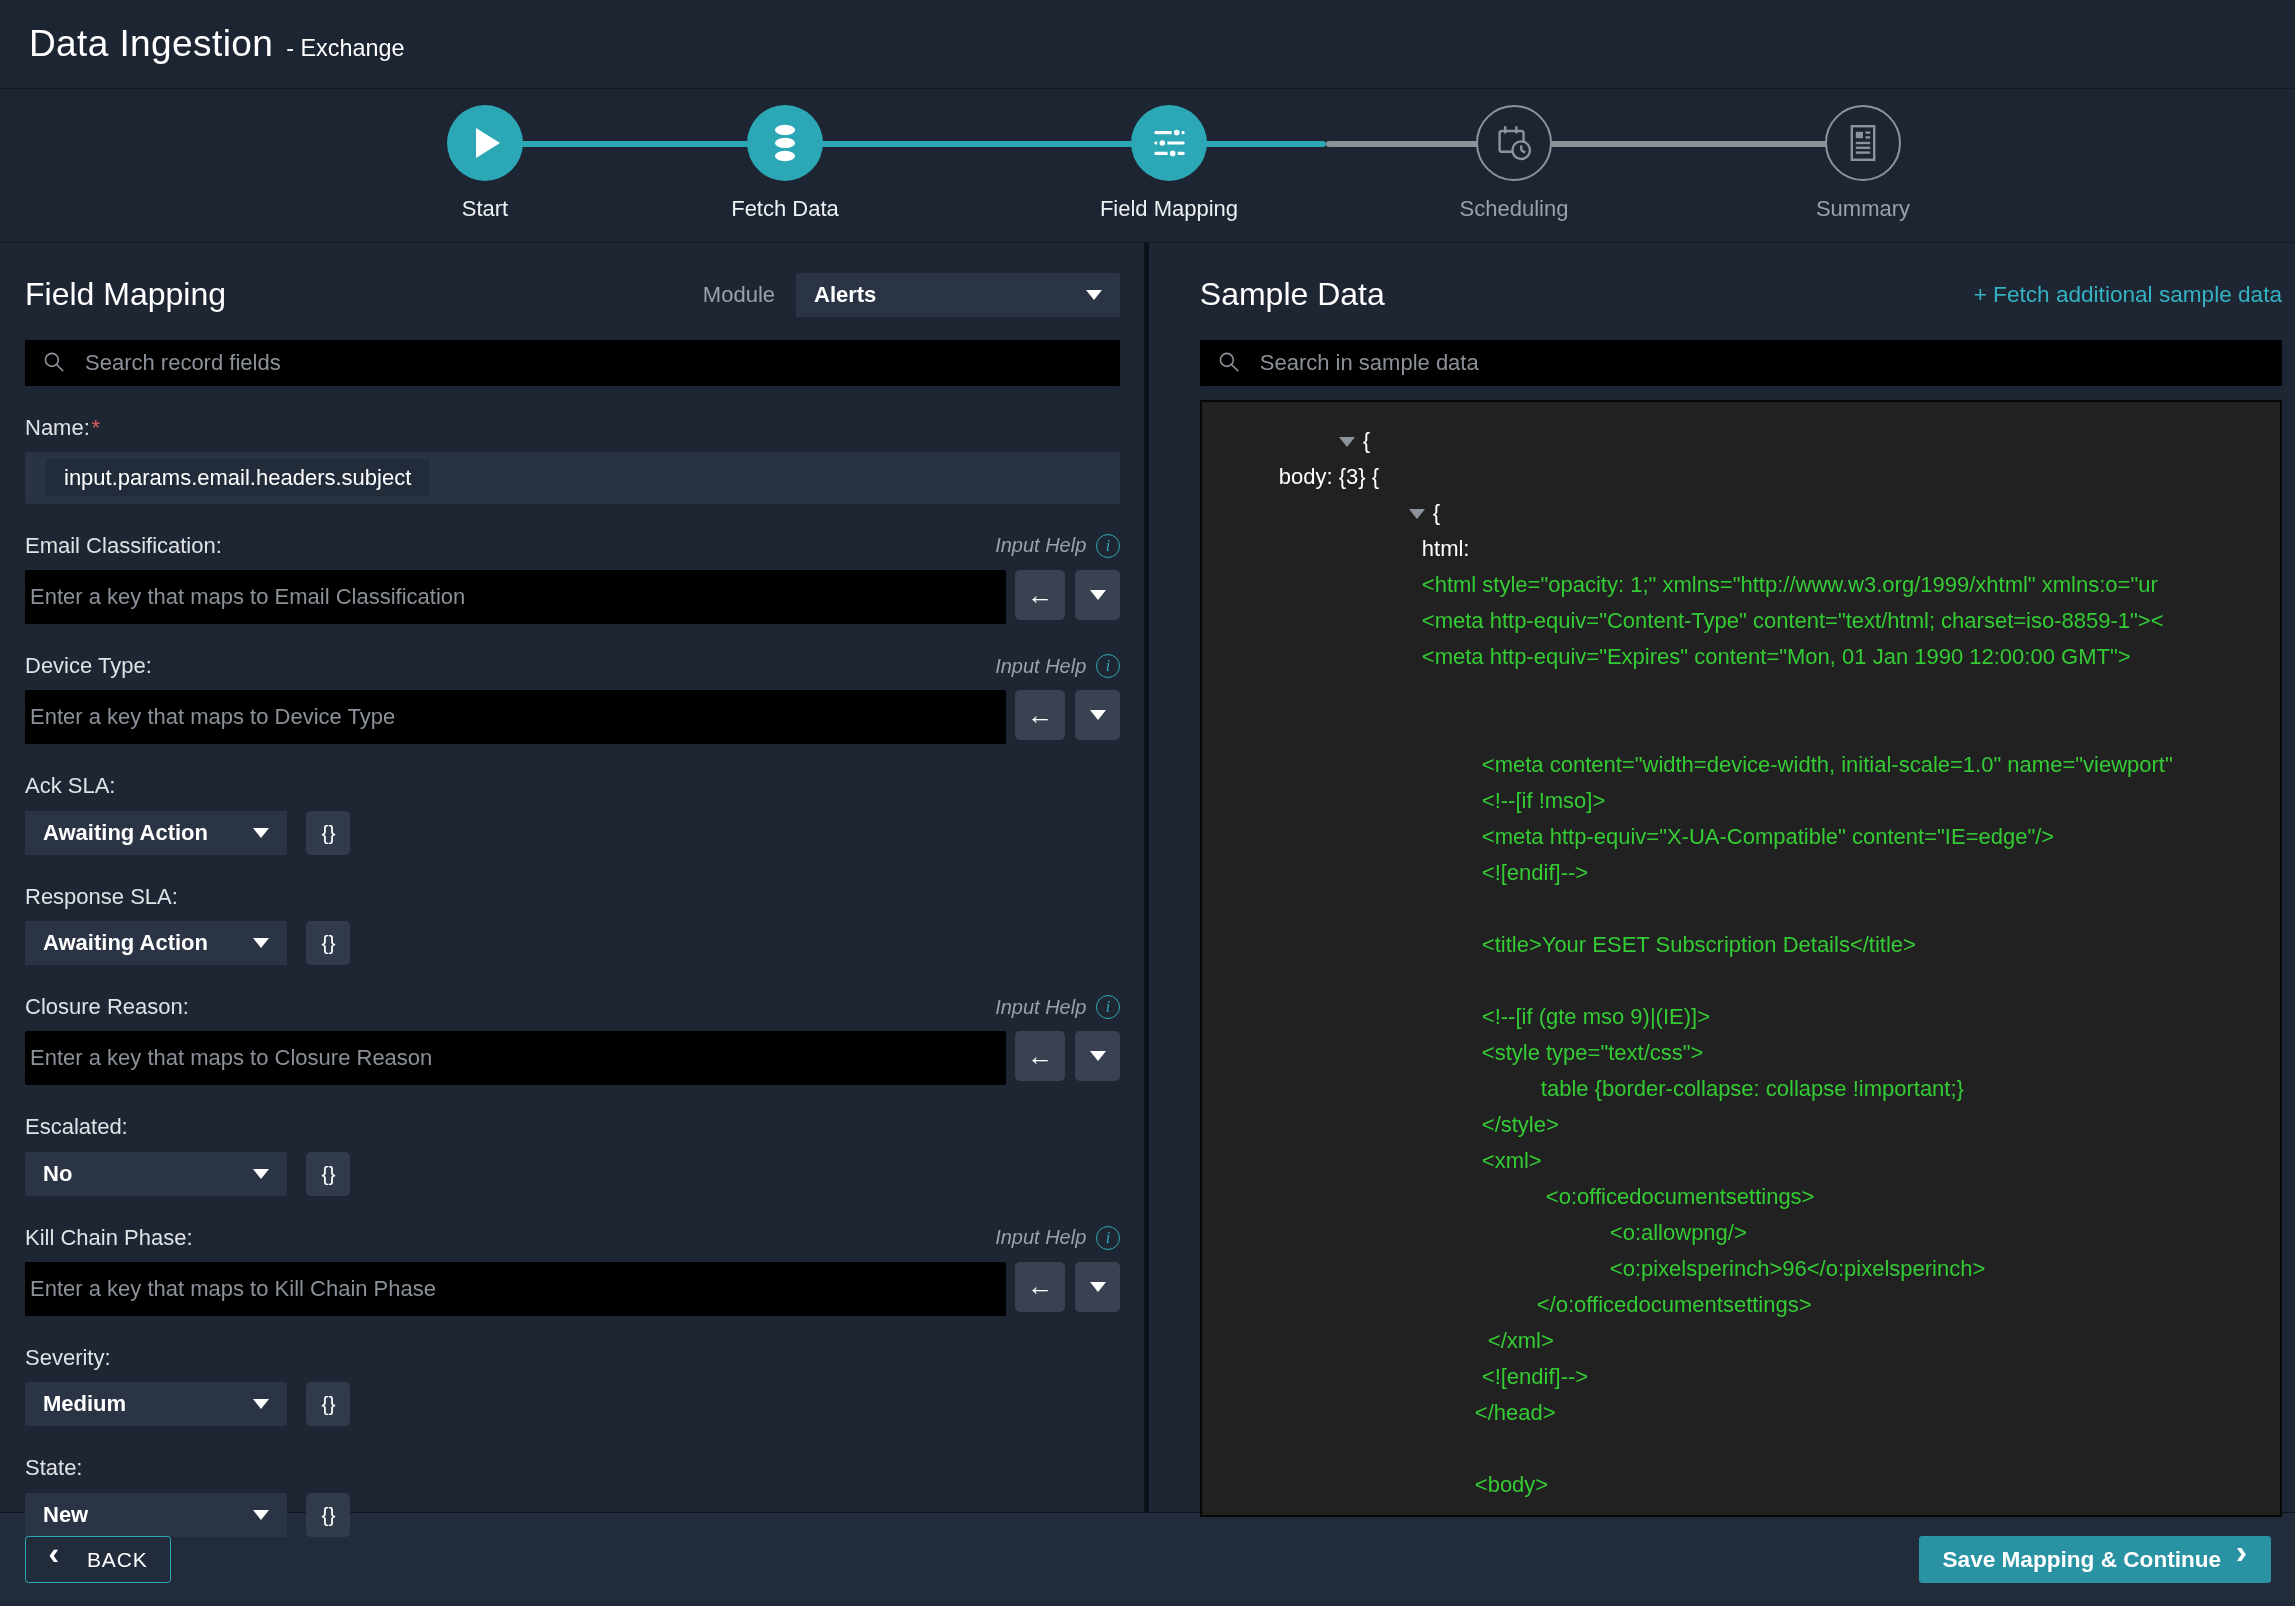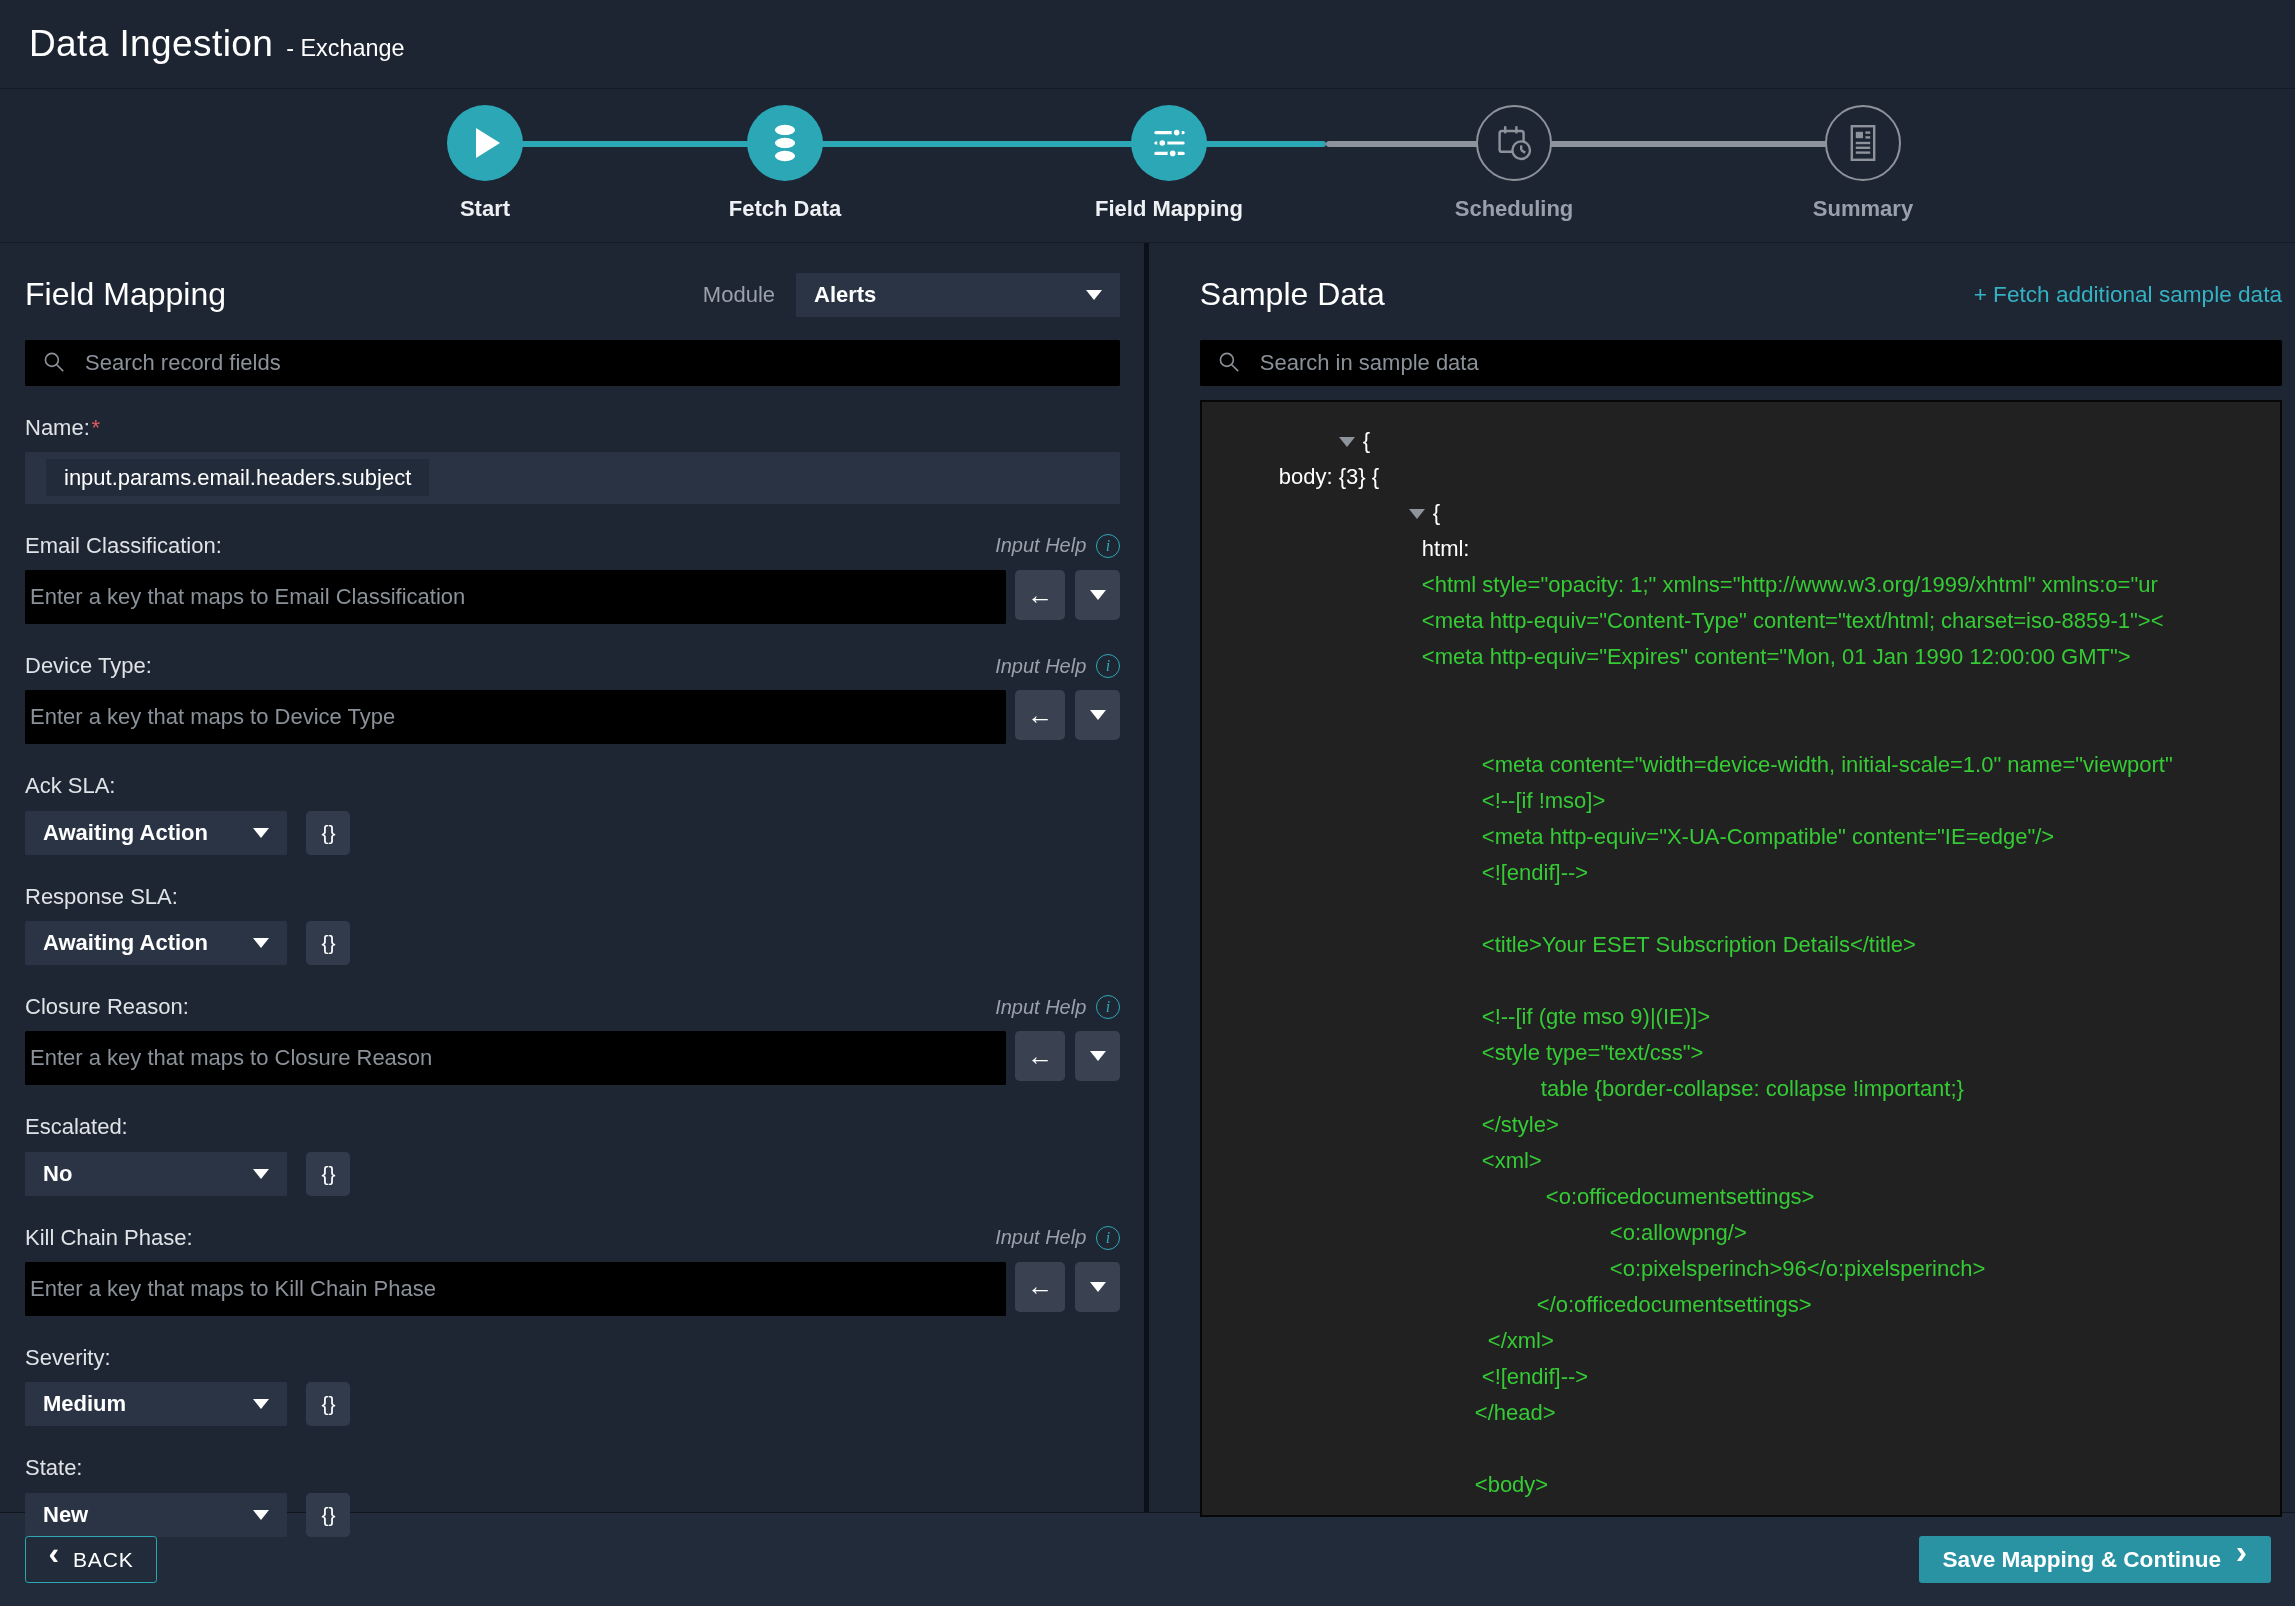--- a/index.html
+++ b/index.html
@@ -6,21 +6,21 @@
   .app{position:relative;width:2295px;height:1607px;background:#1e2634;
        font-family:"Liberation Sans","DejaVu Sans",sans-serif;color:#e8ebee;overflow:hidden;}
 
   
   .hdr{height:89px;display:flex;align-items:center;padding-left:29px;
        background:#1d2533;border-bottom:1.6px solid #141b28;box-sizing:border-box;}
   .hdr-title{font-size:37px;color:#fff;letter-spacing:0.4px;}
   .hdr-sub{font-size:23.4px;color:#fff;margin-left:13px;padding-top:8px;}
 
   
-  .stepper{position:relative;height:154px;background:#1d2533;border-bottom:1.6px solid #141b28;box-sizing:border-box;font-weight:bold;}
+  .stepper{position:relative;height:154px;background:#1d2533;border-bottom:1.6px solid #141b28;box-sizing:border-box;}
   .track{position:absolute;top:52px;height:5.7px;border-radius:3.2px;}
   .track.teal{left:485px;width:841px;background:#2ba7b6;}
   .track.gray{left:1326px;width:538px;background:#8e939b;}
   .step{position:absolute;width:242px;text-align:center;top:0;}
   .step .circ{position:relative;margin:16px auto 0;width:76px;height:76px;border-radius:50%;
               display:flex;align-items:center;justify-content:center;box-sizing:border-box;z-index:2;}
   .step.done .circ,.step.active .circ{background:#2ba7b6;}
   .step.todo .circ{background:#1d2533;border:2.4px solid #8e939b;}
   .step .lbl{margin-top:14.5px;font-size:22px;}
   .step.done .lbl,.step.active .lbl{color:#eef1f3;}
@@ -95,21 +95,21 @@
   .cl.code .txt{color:#35cb35;}
   .cl .txt{display:inline-block;}
   .tri{position:absolute;top:13.7px;width:0;height:0;border-left:8px solid transparent;
        border-right:8px solid transparent;border-top:10.5px solid #8e949b;cursor:pointer;}
 
   
   .ftr{height:94px;background:#222b3a;border-top:1.6px solid #10151e;box-sizing:border-box;
        display:flex;align-items:center;justify-content:space-between;padding:0 24px 0 25px;}
   .back-btn{height:47px;background:transparent;border:1.6px solid #2ba7b6;border-radius:3.2px;
             color:#fff;font-size:21px;letter-spacing:0.8px;padding:0 22.6px;cursor:pointer;
-            display:flex;align-items:center;gap:13px;font-family:inherit;}
+            display:flex;align-items:center;gap:27px;font-family:inherit;}
   .chev-l::before{content:"\2039";font-size:32px;font-weight:bold;line-height:0;position:relative;top:-2.4px;}
   .save-btn{height:47px;background:#2a93a3;border:none;border-radius:3.2px;color:#fff;font-size:22.6px;
             font-weight:bold;padding:0 24px;cursor:pointer;display:flex;align-items:center;gap:14.5px;
             font-family:inherit;}
   .chev-r::before{content:"\203A";font-size:34px;font-weight:bold;line-height:0;position:relative;top:-3.2px;}
 </style>
 </head>
 <body>
 
 <div class="app">

